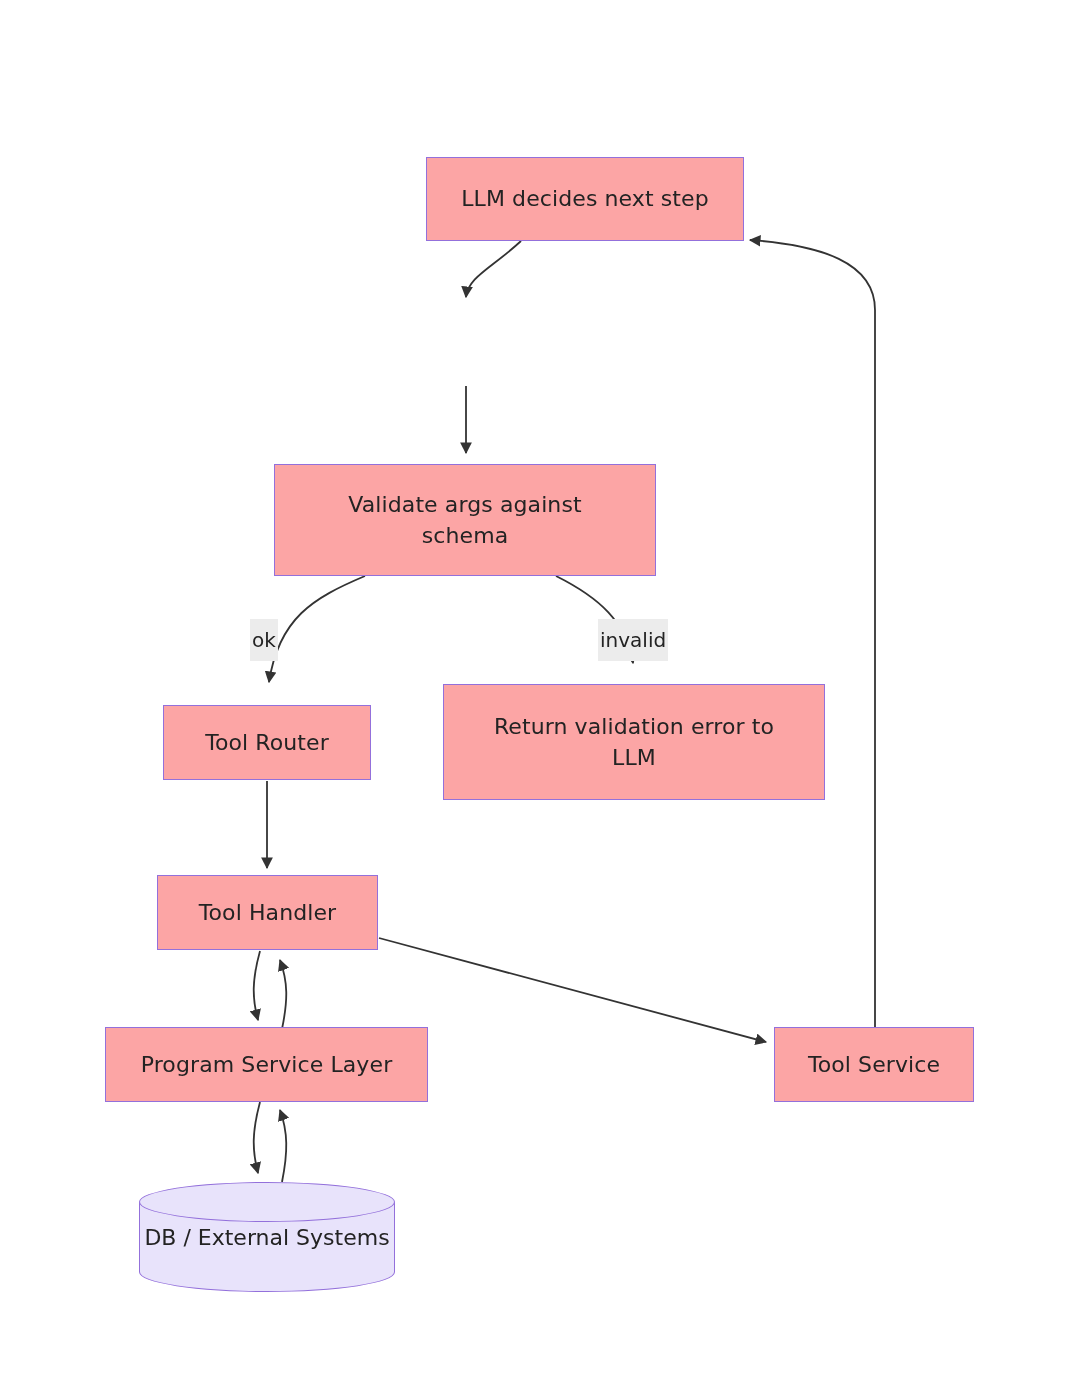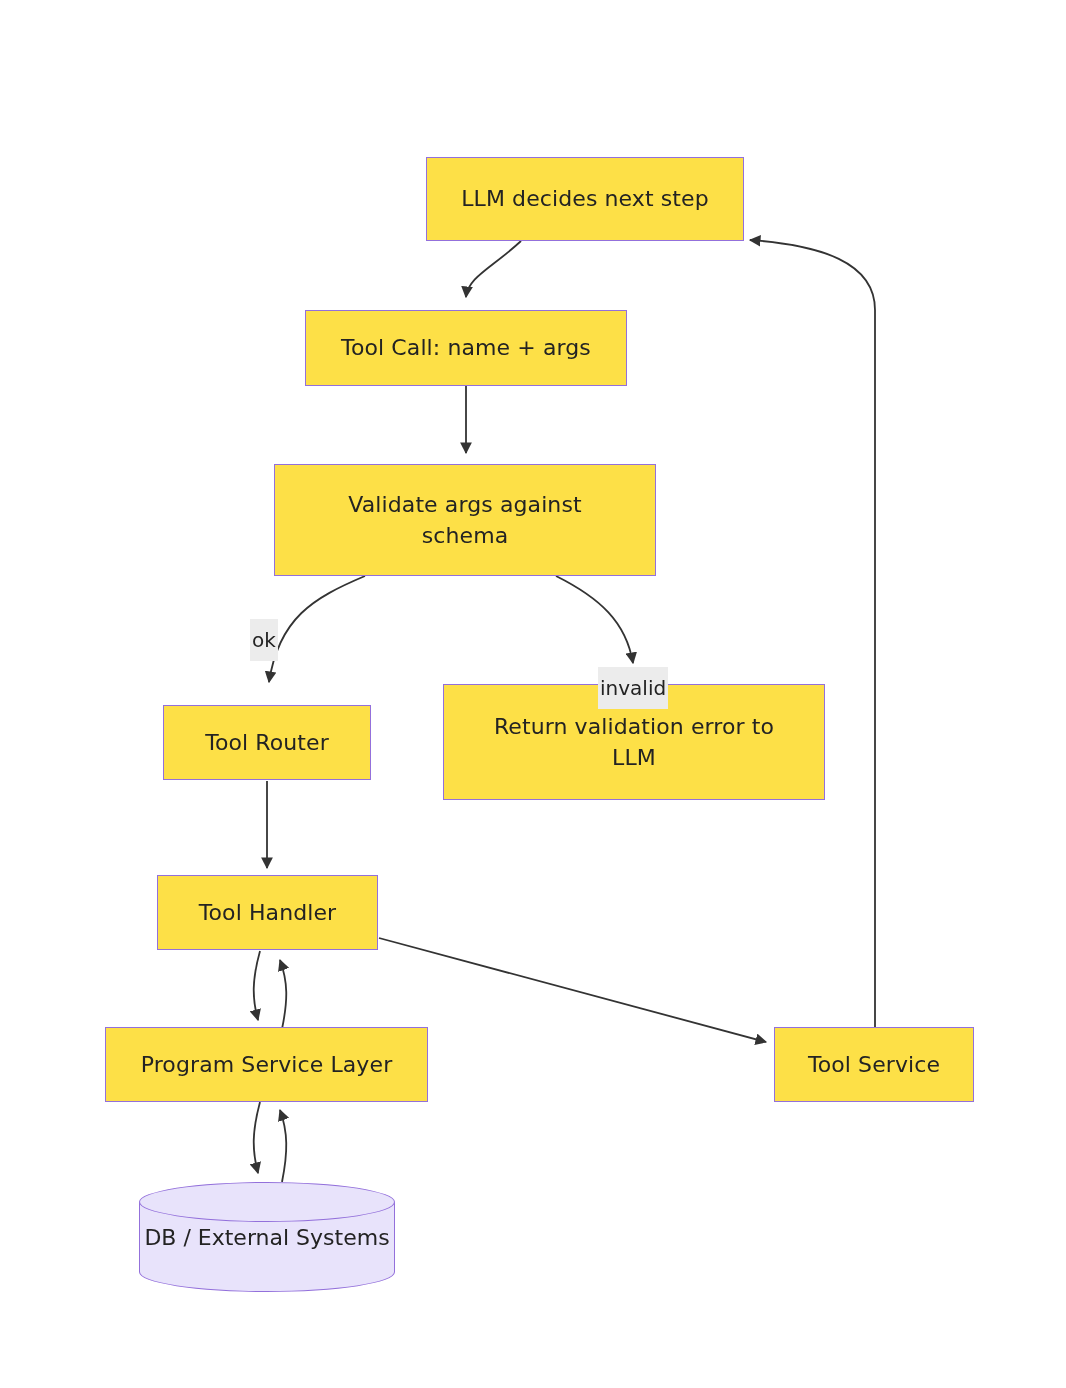--- a/index.html
+++ b/index.html
@@ -21,21 +21,21 @@
     position: absolute;
     left: 0;
     top: 0;
     width: 1066px;
     height: 1388px;
     pointer-events: none;
   }
   .node {
     position: absolute;
     box-sizing: border-box;
-    background: #fde047;
+    background: #fca5a5;
     border: 1.6px solid #9370db;
     display: flex;
     align-items: center;
     justify-content: center;
     text-align: center;
     color: #232323;
     font-size: 22px;
     line-height: 1.42;
     letter-spacing: 0.1px;
   }
@@ -145,23 +145,20 @@
 
     <path d="M 379,938 L 766,1042" fill="none" stroke="#333333" stroke-width="1.8" marker-end="url(#arrow)"></path>
 
     <path d="M 875,1028 L 875,310 C 875,262 820,245 750,240" fill="none" stroke="#333333" stroke-width="1.8" marker-end="url(#arrow)"></path>
   </svg>
 
   <div class="node" style="left:426px; top:157px; width:318px; height:84px;">
     <span class="label">LLM decides next step</span>
   </div>
 
-  <div class="node" style="left:305px; top:310px; width:322px; height:76px;">
-    <span class="label">Tool Call: name + args</span>
-  </div>
 
   <div class="node" style="left:274px; top:464px; width:382px; height:112px;">
     <span class="label">Validate args against
 schema</span>
   </div>
 
   <div class="node" style="left:163px; top:705px; width:208px; height:75px;">
     <span class="label">Tool Router</span>
   </div>
 
@@ -185,15 +182,15 @@
   <div class="cylinder" style="left:139px; top:1182px; width:256px; height:110px;padding-left:20px;">
     <div class="cyl-bottom"></div>
     <div class="cyl-body"></div>
     <div class="cyl-cover"></div>
     <div class="cyl-top"></div>
     <div class="cyl-label">DB / External Systems</div>
   </div>
 
   <span class="edge-label" style="left:250px; top:619px;">ok</span>
 
-  <span class="edge-label" style="left:598px; top:619px;margin-top:48px;">invalid</span>
+  <span class="edge-label" style="left:598px; top:619px;">invalid</span>
 
 </div>
 
 </body></html>

